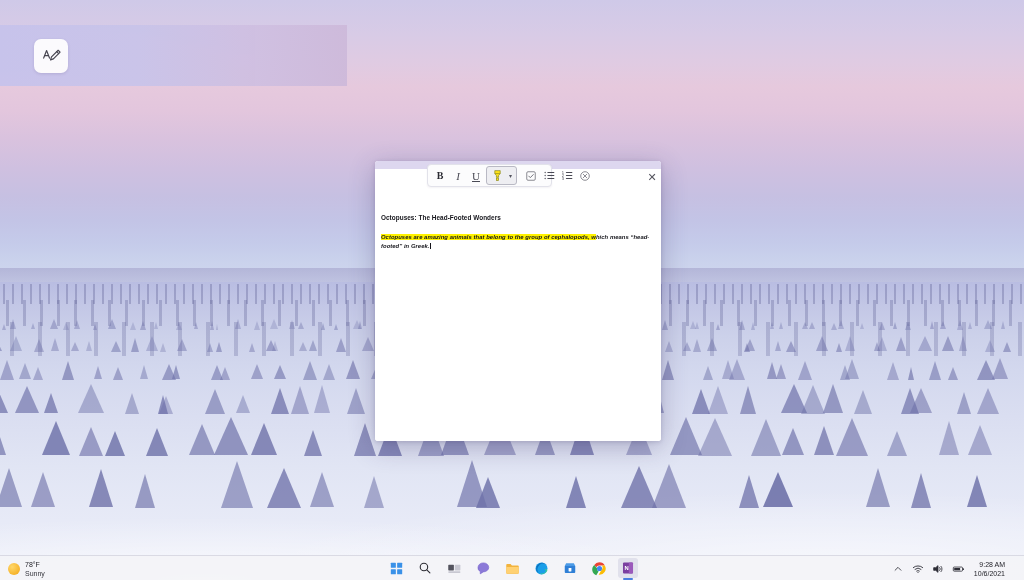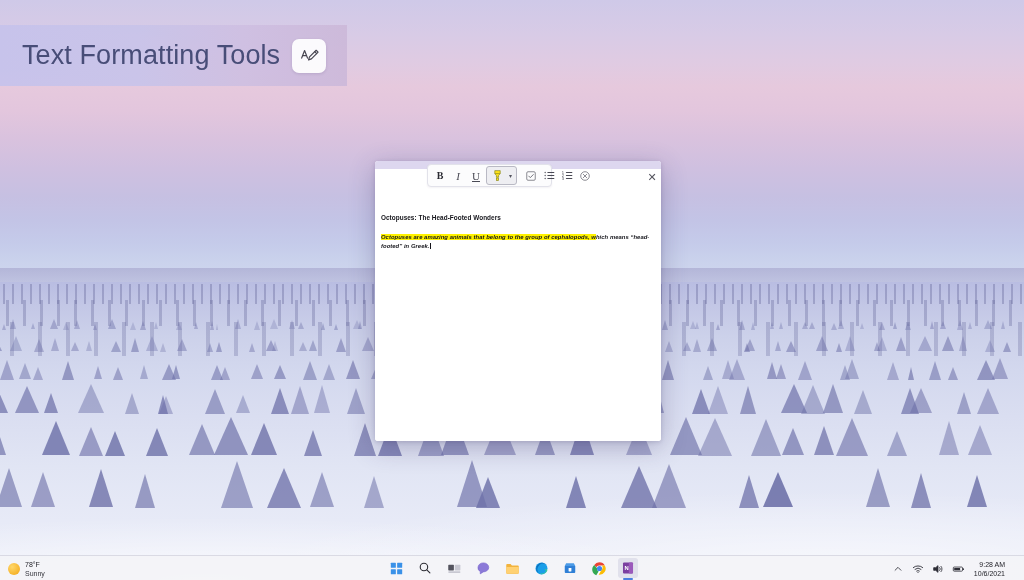--- a/index.html
+++ b/index.html
@@ -591,21 +591,20 @@
       <div class="tree" style="left: 620.878px; top: 465.857px; border-left-width: 18.6433px; border-right-width: 18.6433px; border-bottom-width: 42.1432px; opacity: 0.78;"></div>
       <div class="tree" style="left: 652.337px; top: 463.658px; border-left-width: 17.817px; border-right-width: 17.817px; border-bottom-width: 44.3421px; opacity: 0.62;"></div>
       <div class="tree" style="left: 739.399px; top: 474.58px; border-left-width: 10.1009px; border-right-width: 10.1009px; border-bottom-width: 33.4196px; opacity: 0.74;"></div>
       <div class="tree" style="left: 763.151px; top: 472.367px; border-left-width: 15.9348px; border-right-width: 15.9348px; border-bottom-width: 35.6329px; opacity: 0.89;"></div>
       <div class="tree" style="left: 866.256px; top: 468.294px; border-left-width: 12.7033px; border-right-width: 12.7033px; border-bottom-width: 39.7056px; opacity: 0.64;"></div>
       <div class="tree" style="left: 910.56px; top: 472.779px; border-left-width: 10.8669px; border-right-width: 10.8669px; border-bottom-width: 35.2213px; opacity: 0.75;"></div>
       <div class="tree" style="left: 966.779px; top: 475.352px; border-left-width: 10.9056px; border-right-width: 10.9056px; border-bottom-width: 32.6485px; opacity: 0.82;"></div>
     </div>
 
   <div id="title-card">
-    <div id="title-card-text">Text Formatting Tools</div>
     <div id="title-card-badge">
       <svg width="20" height="20" viewBox="0 0 24 24" fill="none" stroke="#3c3c46" stroke-width="1.4" stroke-linecap="round" stroke-linejoin="round">
         <path d="M3.2 14.5 L6.7 5.5 L10.2 14.5"></path>
         <path d="M4.5 11.6 L8.9 11.6"></path>
         <path d="M20.6 5.1 L12.6 13.1 L11.4 16.6 L14.9 15.4 L22.9 7.4 Z"></path>
         <path d="M18.9 6.8 L21.2 9.1"></path>
       </svg>
     </div>
   </div>
 

